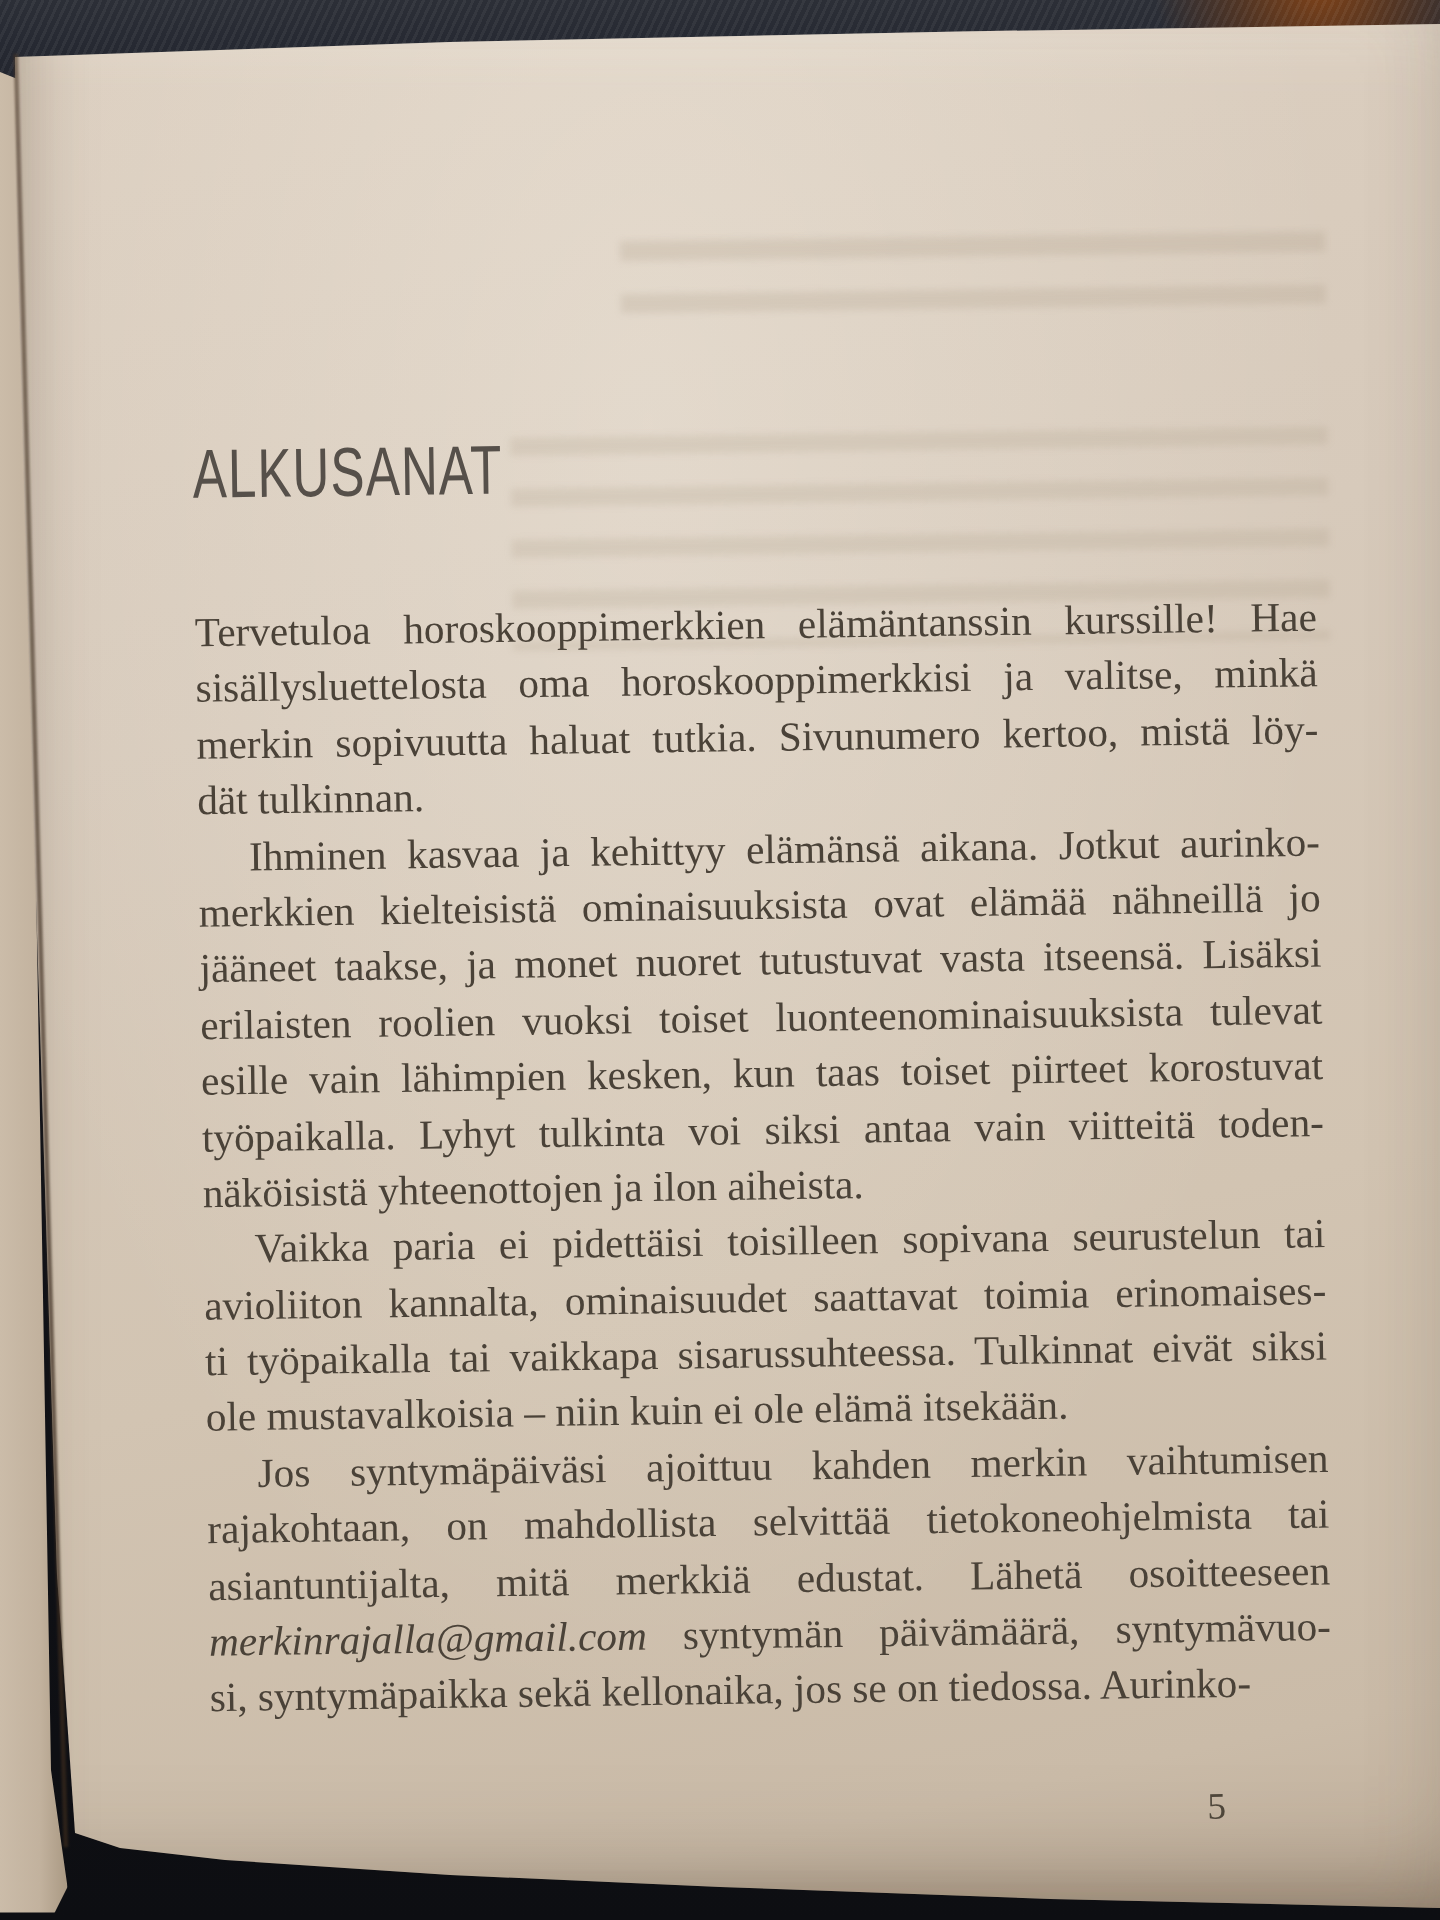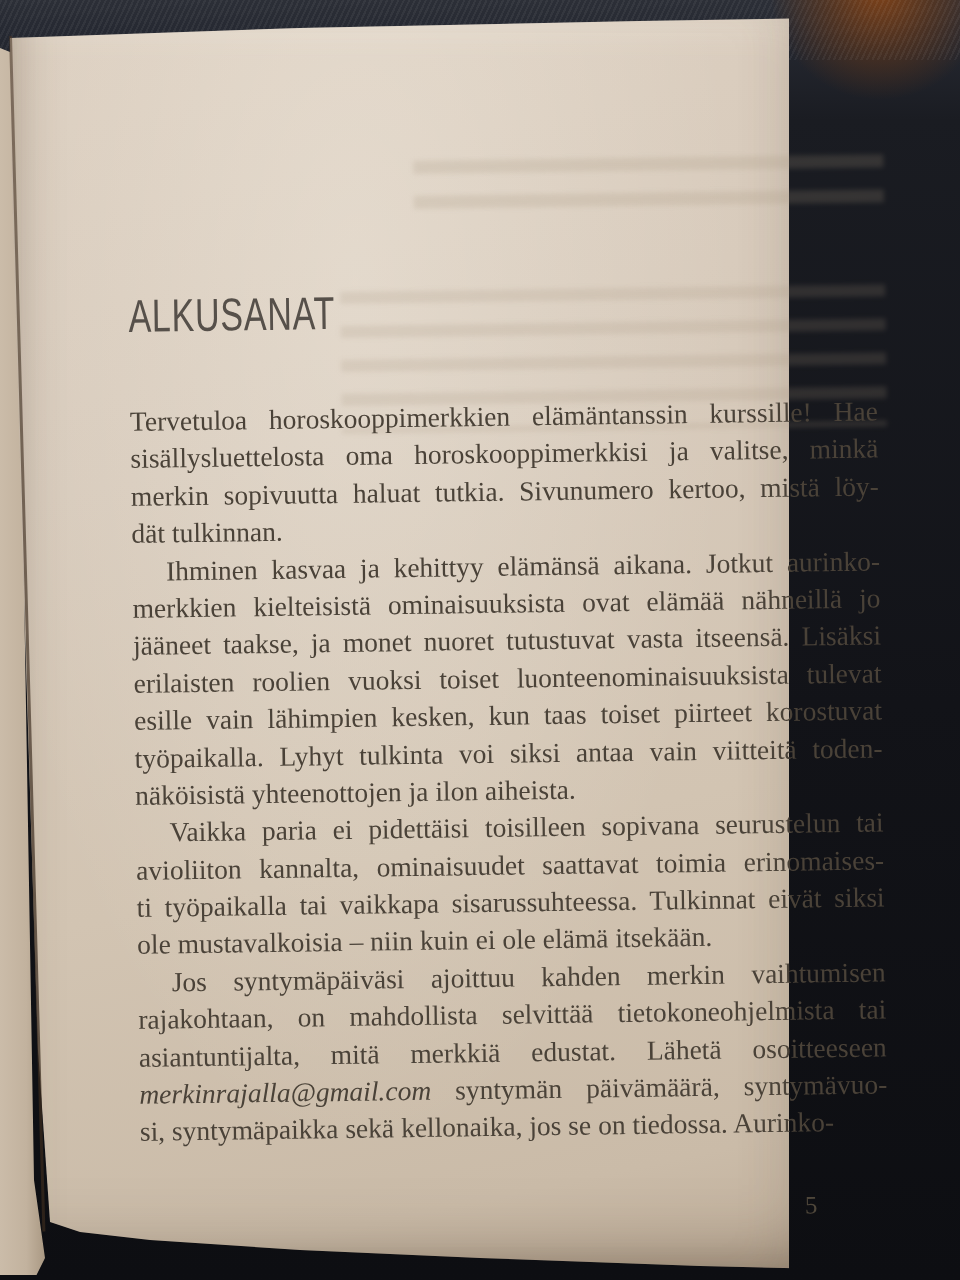--- a/index.html
+++ b/index.html
@@ -23,21 +23,21 @@
     clip-path:polygon(0px 18px, 15px 24px, 34px 1150px, 45px 1228px, 28px 1262px, 0px 1250px);
   }
   .page-edge-line{
     position:absolute;left:9px;top:36px;width:3px;height:1196px;
     background:linear-gradient(180deg, rgba(70,52,36,.55), rgba(55,40,28,.75));
     transform:rotate(-1.6deg);transform-origin:top left;
     filter:blur(.6px);
   }
   
   .book-page{
-    position:absolute;left:0;top:0;width:789px;height:1280px;
+    position:absolute;left:0;top:0;width:960px;height:1280px;
     clip-path:polygon(10px 38px, 300px 28px, 640px 21px, 960px 16px,
                       960px 1272px, 700px 1266px, 480px 1258px, 300px 1250px,
                       150px 1240px, 80px 1232px, 50px 1222px,
                       38px 1050px, 24px 600px, 12px 180px);
     background:
       radial-gradient(ellipse at 45% 22%, rgba(255,252,244,.28) 0%, rgba(255,252,244,0) 62%),
       linear-gradient(168deg, #dccfc0 3%, #d7cabb 35%, #d2c4b2 65%, #cabba8 90%, #c0af9b 100%);
     box-shadow:
       inset 34px 0 55px -28px rgba(82,62,42,.38),
       inset 0 -55px 75px -42px rgba(66,50,34,.5),

